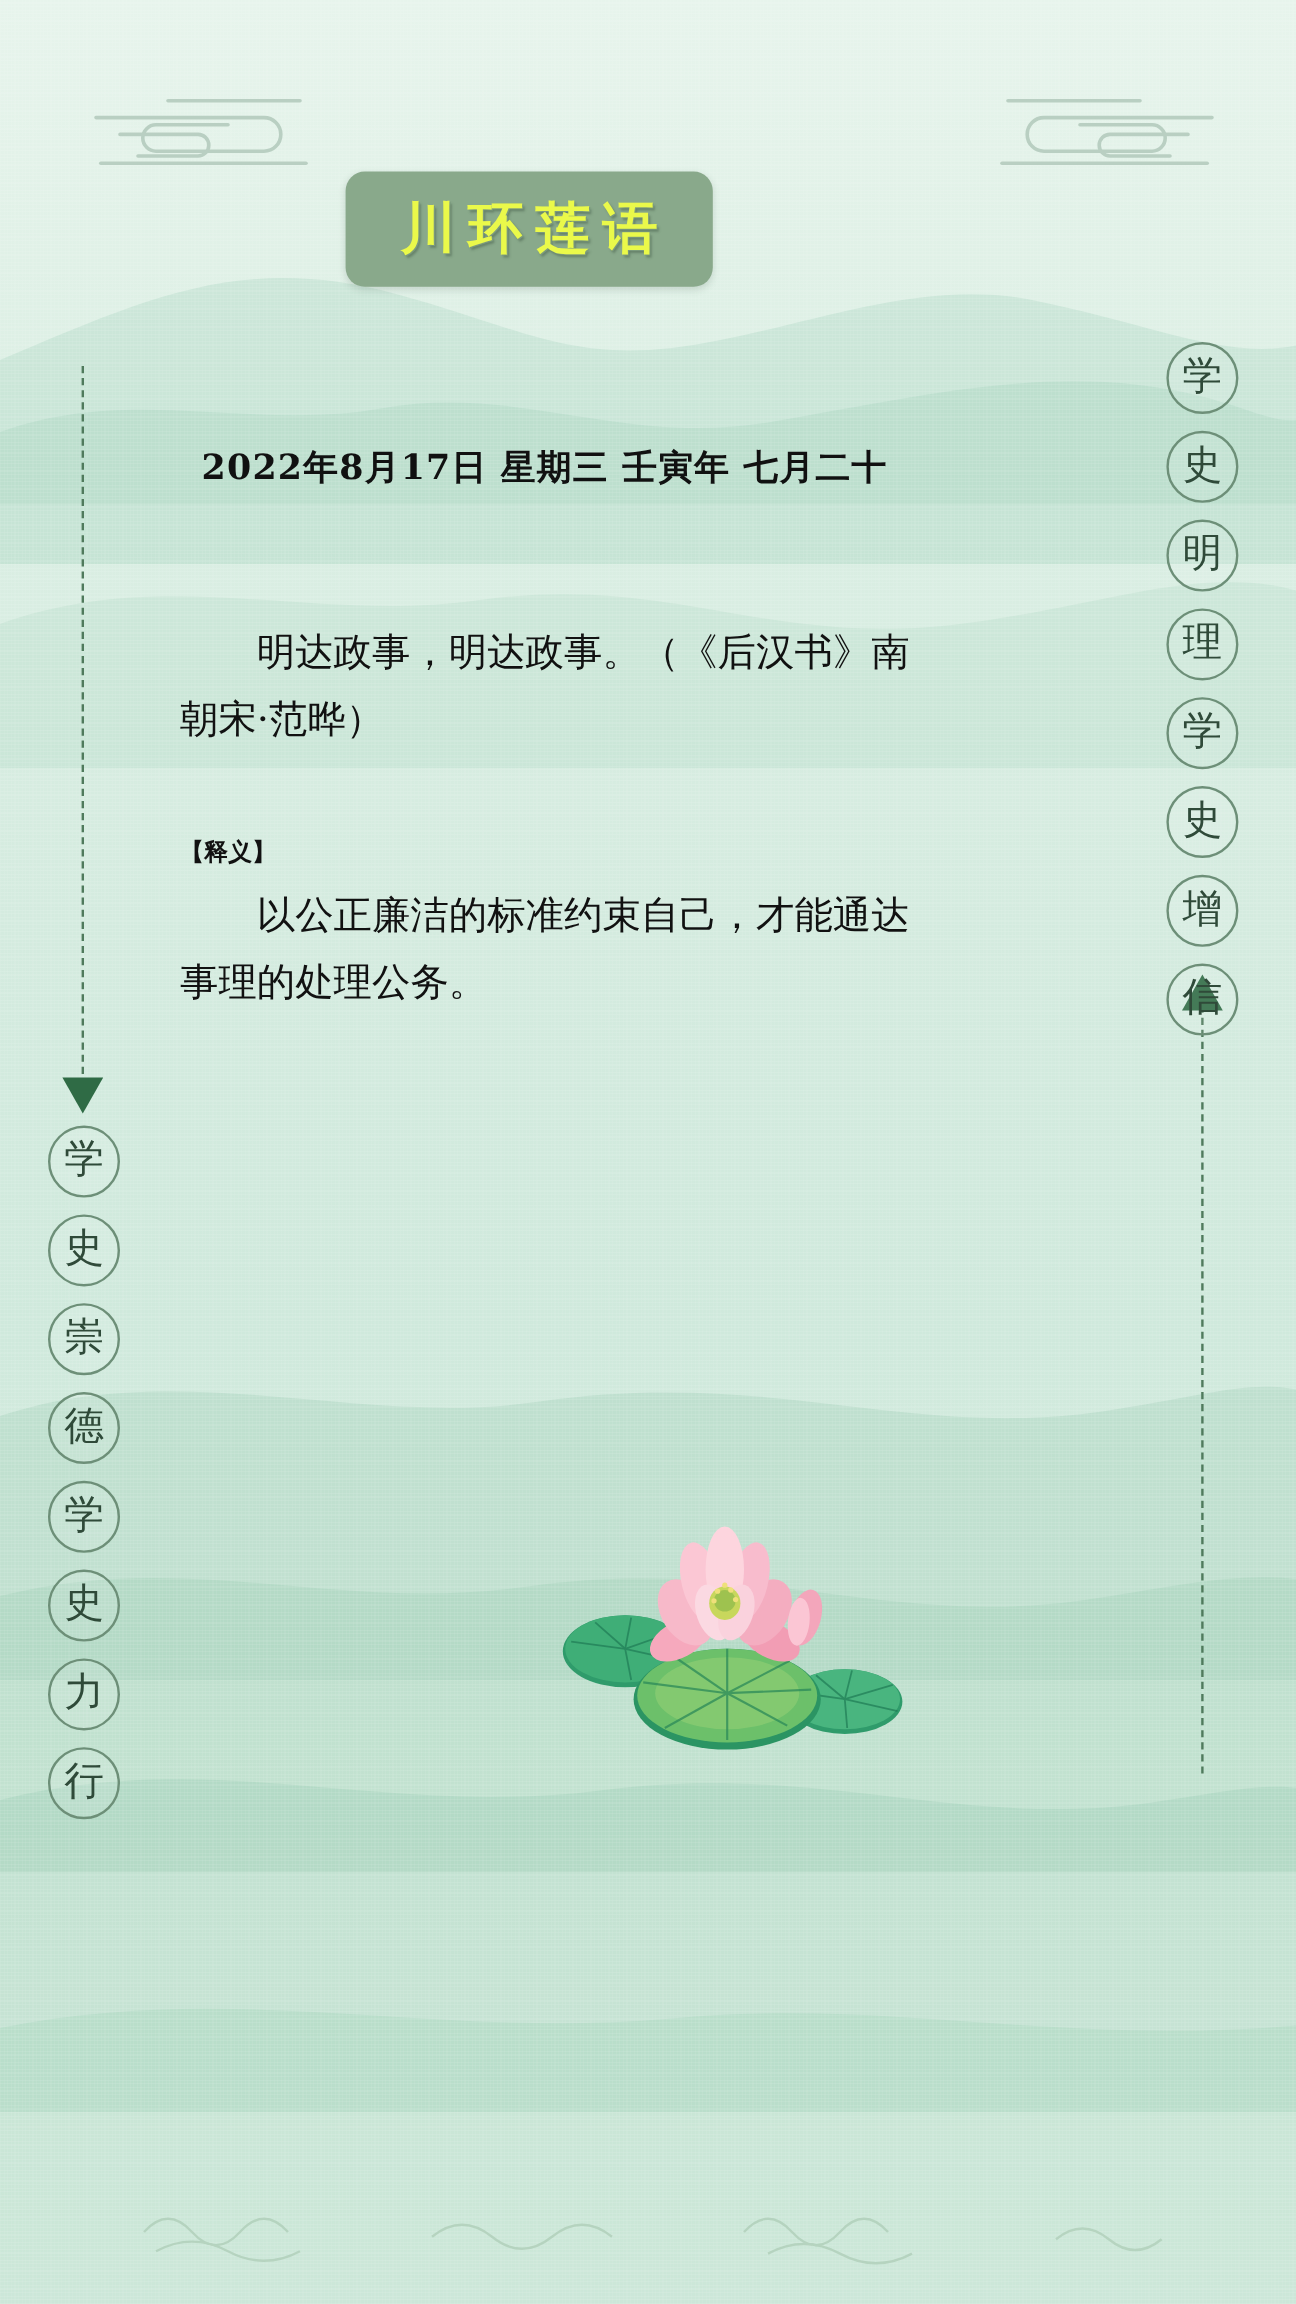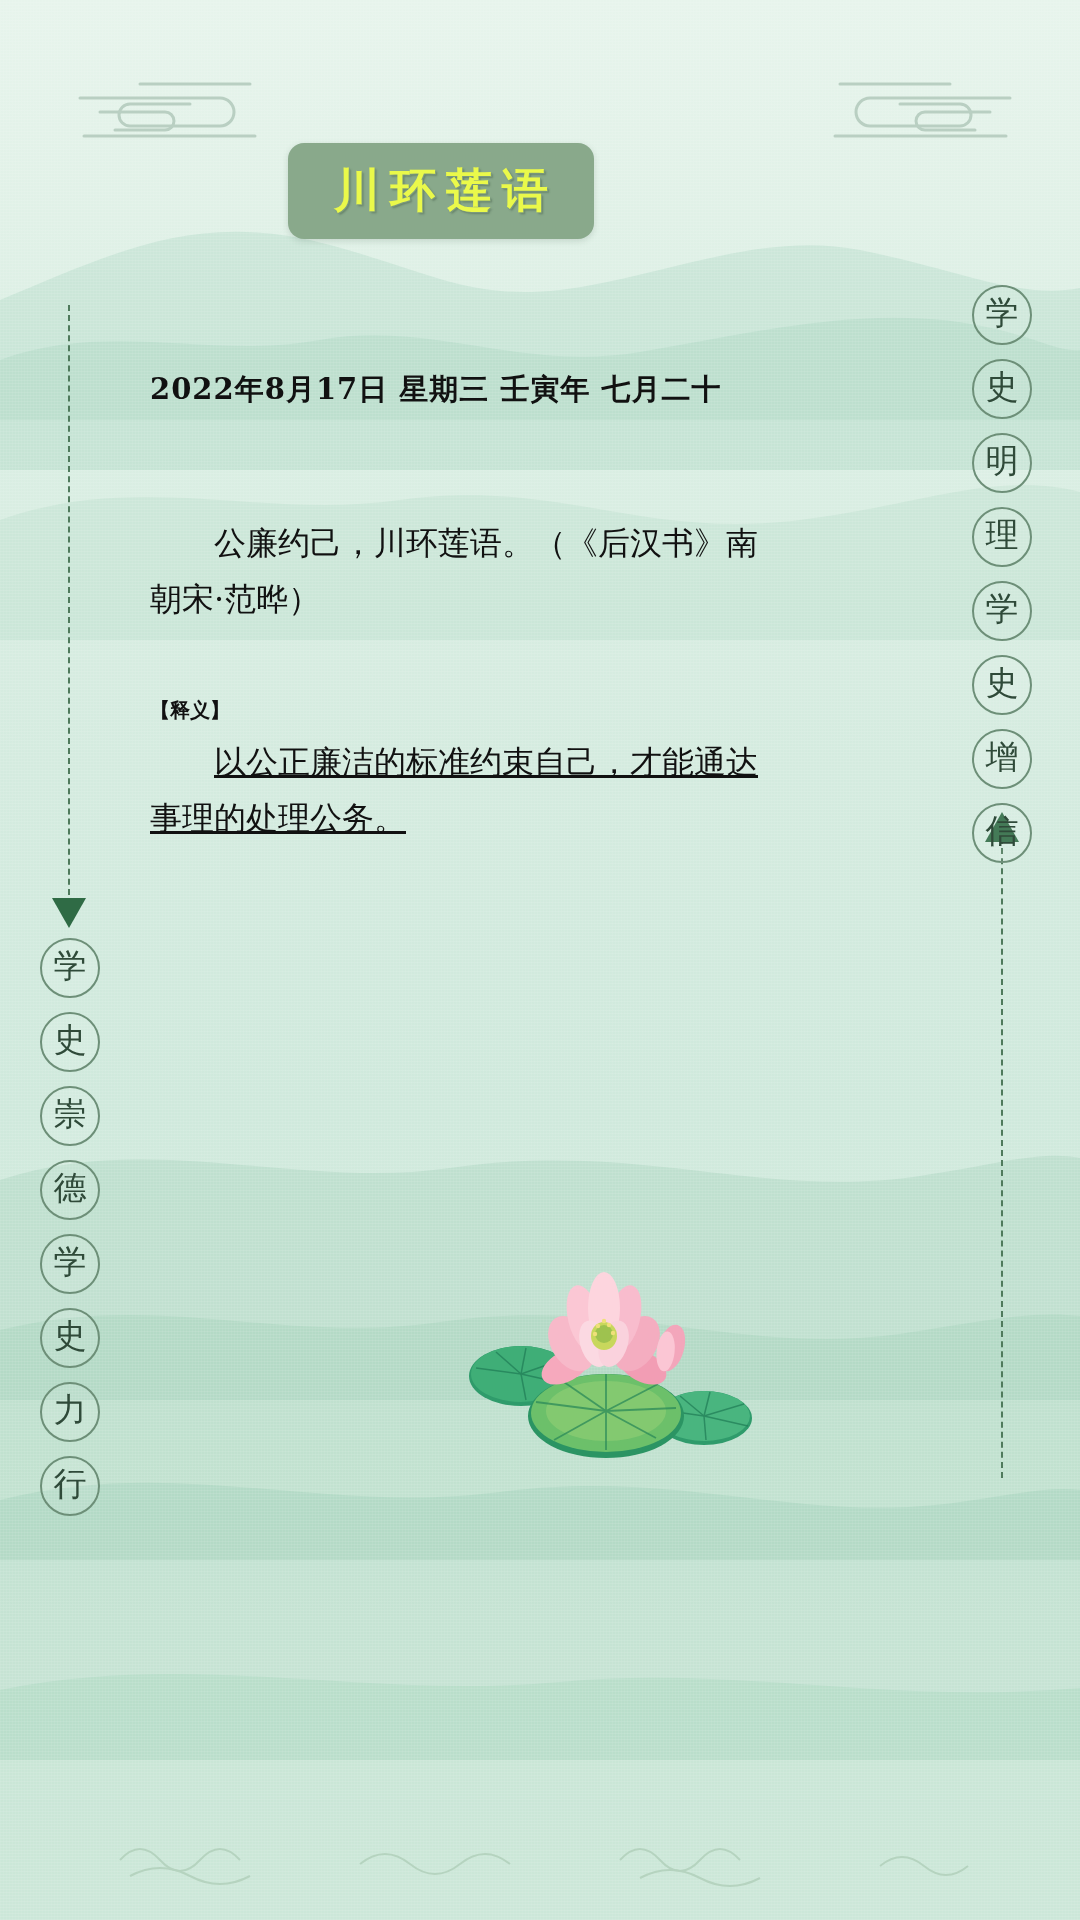--- a/index.html
+++ b/index.html
@@ -139,20 +139,21 @@
     left: 150px;
     top: 370px;
     width: 620px;
     color: #111;
   }
   .date-line {
     font-size: 29px;
     font-weight: bold;
     letter-spacing: 1px;
     font-family: "DejaVu Serif", serif;
+    margin-left: 18px;
   }
   .quote {
     margin-top: 105px;
     font-size: 32px;
     line-height: 56px;
     text-indent: 2em;
     font-family: "DejaVu Serif", serif;
     width: 610px;
   }
   .section-label {
@@ -161,21 +162,20 @@
     font-family: "DejaVu Serif", serif;
     font-weight: 600;
   }
   .explain {
     margin-top: 10px;
     font-size: 32px;
     line-height: 56px;
     text-indent: 2em;
     font-family: "DejaVu Serif", serif;
     width: 620px;
-    text-decoration: underline;
   }
   .hotline {
     margin-top: 172px;
     font-size: 31px;
     font-family: "DejaVu Serif", serif;
     letter-spacing: 0.5px;
   }
 
   
   .lotus {
@@ -255,21 +255,21 @@
     <div class="glyph">崇</div>
     <div class="glyph">德</div>
     <div class="glyph">学</div>
     <div class="glyph">史</div>
     <div class="glyph">力</div>
     <div class="glyph">行</div>
   </div>
 
   <div class="content">
     <div class="date-line">2022年8月17日  星期三  壬寅年  七月二十</div>
-    <div class="quote">公廉约己，川环莲语。（《后汉书》南朝宋·范晔）</div>
+    <div class="quote">明达政事，明达政事。（《后汉书》南朝宋·范晔）</div>
     <div class="section-label">【释义】</div>
     <div class="explain">以公正廉洁的标准约束自己，才能通达事理的处理公务。</div>
   </div>
 
   <svg class="lotus" viewBox="0 0 290 210">
     <g>
 
       <ellipse cx="55" cy="120" rx="52" ry="30" fill="#2f9b6b"></ellipse>
       <ellipse cx="55" cy="118" rx="50" ry="28" fill="#3fae77"></ellipse>
       <g stroke="#1f7b55" stroke-width="1.5" opacity=".7">

